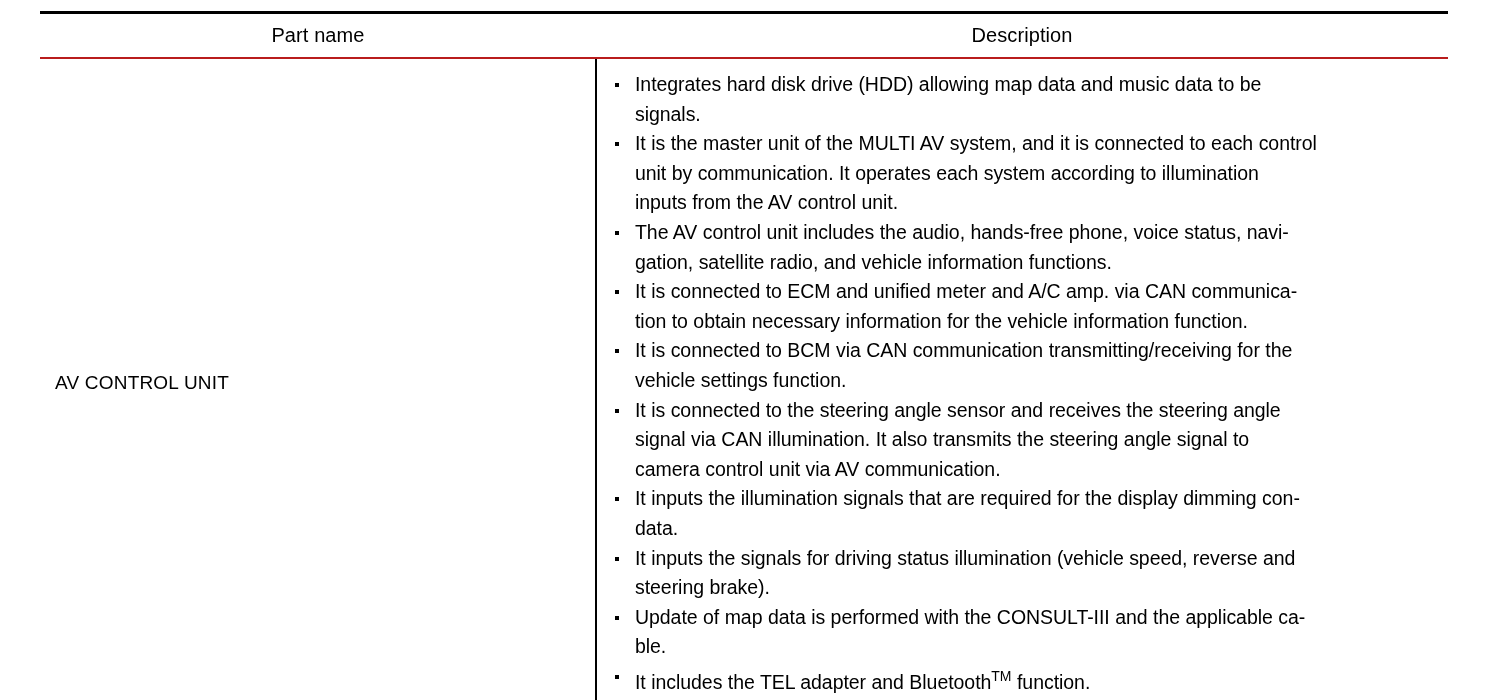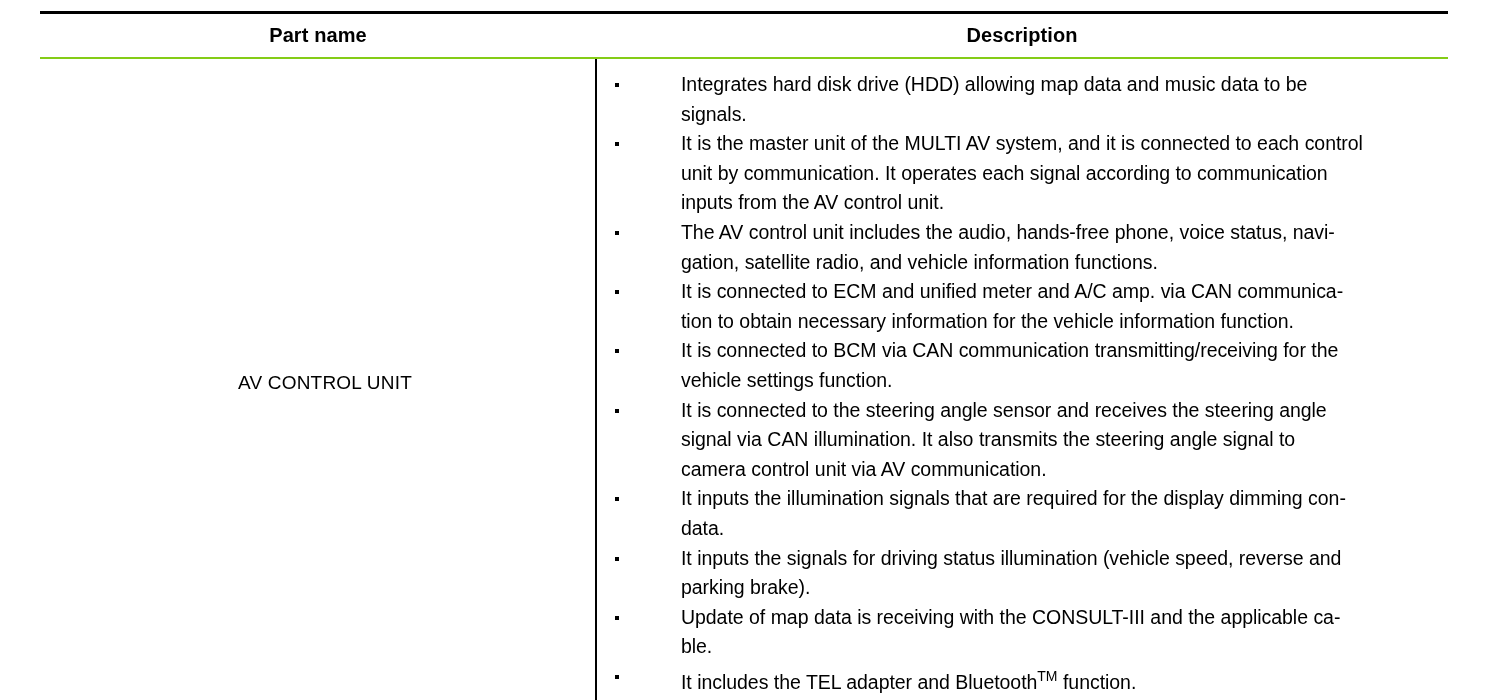--- a/index.html
+++ b/index.html
@@ -33,24 +33,24 @@
     border-collapse: collapse;
     table-layout: fixed;
   }
 
   .parts-table col.col-part { width: 556px; }   
   .parts-table col.col-desc { width: 852px; }
 
   
   .parts-table thead th {
     border-top: 3px solid #000;
-    border-bottom: 2px solid #84cc16;
+    border-bottom: 2px solid #b91c1c;
     padding: 0;
     vertical-align: middle;
-    font-weight: bold;
+    font-weight: normal;
   }
   .parts-table tbody td {
     border-bottom: 3px solid #000;
     padding: 0;
     vertical-align: middle;
   }
   .parts-table .cell-part { border-right: 2px solid #000; }
 
   
   .header-cell-inner {
@@ -64,21 +64,20 @@
 
   
   .cell-part {
     height: 628px;
   }
   .part-name {
     padding-left: 15px;
     font-size: 19px;
     letter-spacing: 0.2px;
     white-space: nowrap;
-    text-align: center;
   }
 
   
   .cell-desc {
     padding: 0;
   }
   .desc-list {
     list-style: none;
     margin: 0;
     padding: 11px 0 10px 0;
@@ -94,21 +93,21 @@
   }
   .desc-item::before {
     content: "";
     position: absolute;
     left: 18px;
     top: 13px;
     width: 4px;
     height: 4px;
     background: #000;
   }
-  .desc-line { display: block; white-space: nowrap; margin-left: 46px; }
+  .desc-line { display: block; white-space: nowrap; }
   .tm {
     font-size: 14px;
     vertical-align: 8px;
     letter-spacing: 0;
   }
 </style>
 </head>
 <body>
 
 <div class="page">
@@ -138,21 +137,21 @@
         </td>
 
         <td class="cell-desc">
           <ul class="desc-list" id="desc-list">
               <li class="desc-item">
                 <span class="desc-line">Integrates hard disk drive (HDD) allowing map data and music data to be</span>
                 <span class="desc-line">signals.</span>
               </li>
               <li class="desc-item">
                 <span class="desc-line">It is the master unit of the MULTI AV system, and it is connected to each control</span>
-                <span class="desc-line">unit by communication. It operates each signal according to communication</span>
+                <span class="desc-line">unit by communication. It operates each system according to illumination</span>
                 <span class="desc-line">inputs from the AV control unit.</span>
               </li>
               <li class="desc-item">
                 <span class="desc-line">The AV control unit includes the audio, hands-free phone, voice status, navi-</span>
                 <span class="desc-line">gation, satellite radio, and vehicle information functions.</span>
               </li>
               <li class="desc-item">
                 <span class="desc-line">It is connected to ECM and unified meter and A/C amp. via CAN communica-</span>
                 <span class="desc-line">tion to obtain necessary information for the vehicle information function.</span>
               </li>
@@ -164,24 +163,24 @@
                 <span class="desc-line">It is connected to the steering angle sensor and receives the steering angle</span>
                 <span class="desc-line">signal via CAN illumination. It also transmits the steering angle signal to</span>
                 <span class="desc-line">camera control unit via AV communication.</span>
               </li>
               <li class="desc-item">
                 <span class="desc-line">It inputs the illumination signals that are required for the display dimming con-</span>
                 <span class="desc-line">data.</span>
               </li>
               <li class="desc-item">
                 <span class="desc-line">It inputs the signals for driving status illumination (vehicle speed, reverse and</span>
-                <span class="desc-line">parking brake).</span>
+                <span class="desc-line">steering brake).</span>
               </li>
               <li class="desc-item">
-                <span class="desc-line">Update of map data is receiving with the CONSULT-III and the applicable ca-</span>
+                <span class="desc-line">Update of map data is performed with the CONSULT-III and the applicable ca-</span>
                 <span class="desc-line">ble.</span>
               </li>
               <li class="desc-item">
                 <span class="desc-line">It includes the TEL adapter and Bluetooth​<sup class="tm">TM</sup> function.</span>
               </li>
             </ul>
         </td>
 
       </tr>
     </tbody>

